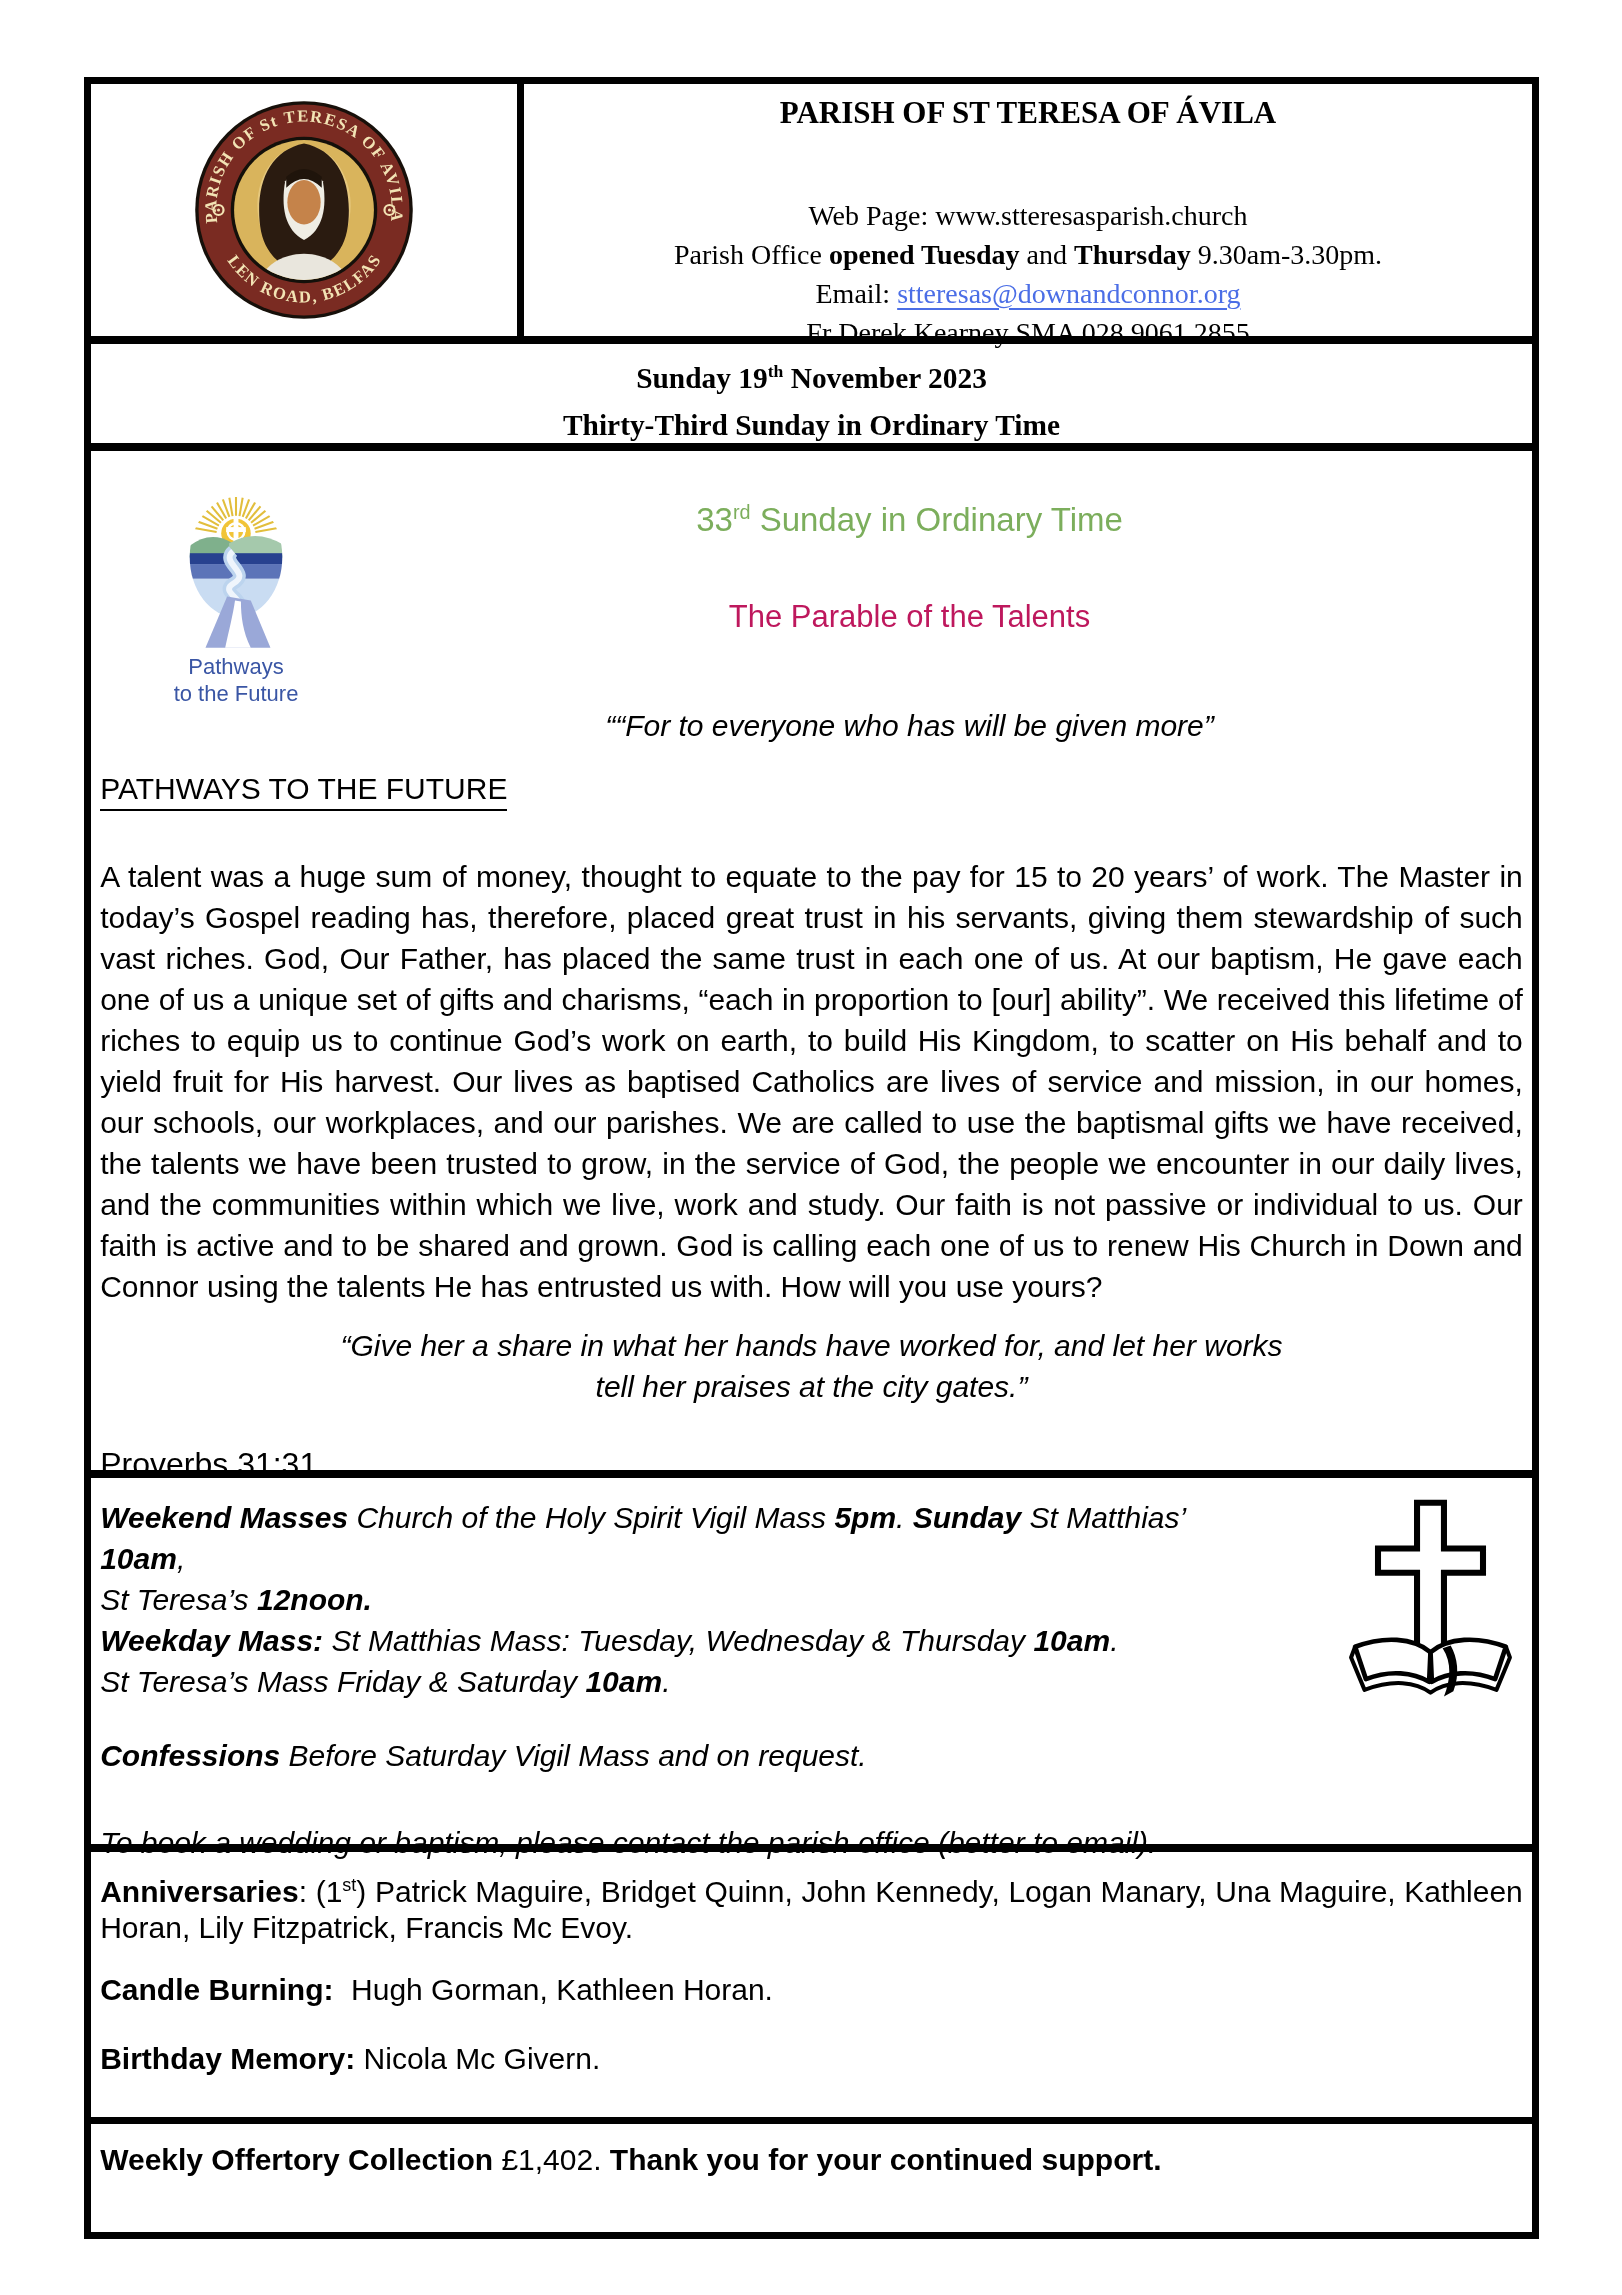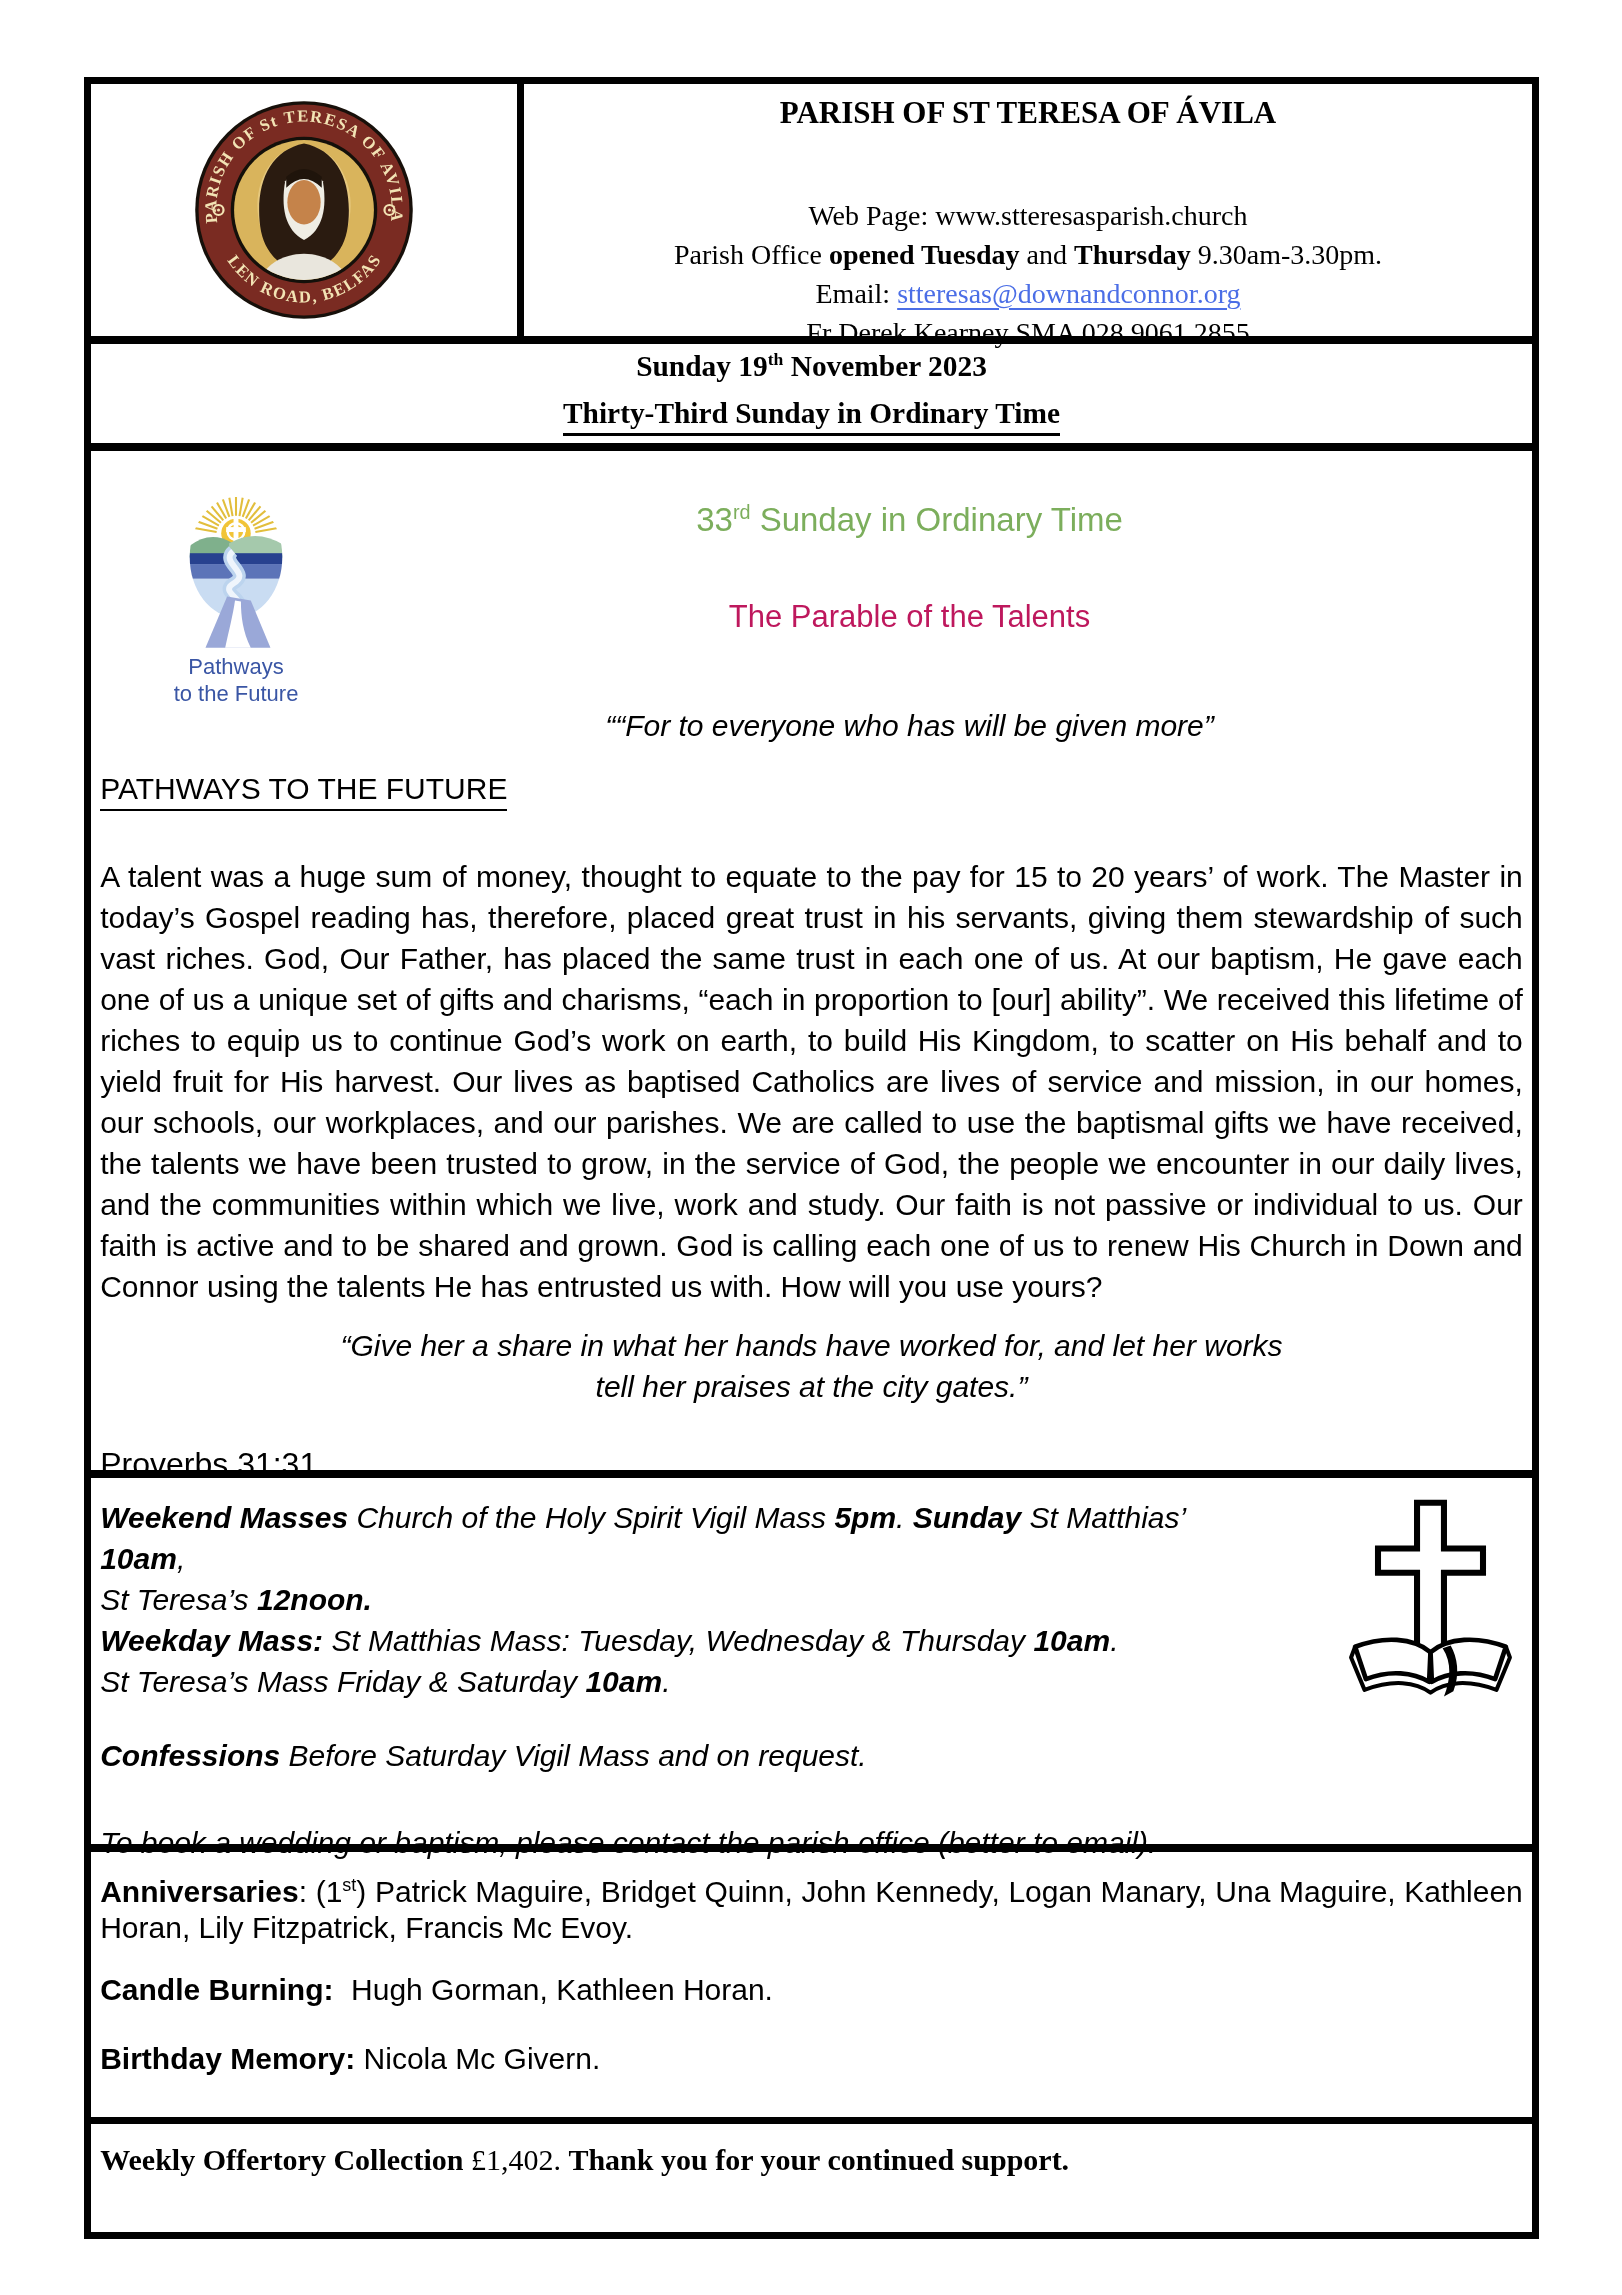--- a/index.html
+++ b/index.html
@@ -16,21 +16,21 @@
   .seal{width:222px;height:222px;}
   .seal-text{font-family:"Liberation Serif",serif;font-weight:700;font-size:15px;
              fill:#F2E3B4;letter-spacing:1.4px;}
   .info-cell{flex:1;text-align:center;font-family:"Liberation Serif",serif;font-size:28px;padding-top:10.5px;}
   .parish-title{font-size:31px;font-weight:700;}
   .info-lines{margin-top:65px;line-height:39px;}
   .email-link{color:#4B6EE6;text-decoration:underline;text-decoration-thickness:2px;text-underline-offset:4.6px;cursor:pointer;}
 
   
   .date-row{height:99px;text-align:center;font-family:"Liberation Serif",serif;
-            font-weight:700;font-size:29.4px;padding-top:5px;}
+            font-weight:700;font-size:29.4px;padding-top:17px;}
   .date-line2{margin-top:14.4px;}
   .date-line2 span{display:inline-block;border-bottom:3.3px solid #000;padding-bottom:3.3px;}
   .sup{font-size:60%;vertical-align:super;}
 
   
   .main-row{height:1019px;position:relative;padding:42px 9.2px 0;}
   .pathways{position:absolute;left:63px;top:31px;width:164px;text-align:center;}
   .pathways svg{width:128px;height:168px;}
   .pathways-caption{margin-top:1.3px;color:#3A56A5;font-size:22px;line-height:27px;}
   .centered-block{margin-left:196px;text-align:center;}
@@ -51,21 +51,21 @@
   .booking-line{margin-top:46px;}
 
   
   .anniv-row{height:265px;padding:15.7px 9.2px 0;font-size:30px;line-height:36px;}
   .anniv-par{text-align:justify;}
   .candle-line{margin-top:26px;}
   .candle-names{margin-left:9.2px;}
   .bday-line{margin-top:33px;}
 
   
-  .offertory-row{height:108px;padding:17px 9.2px 0;font-size:30px;line-height:38px;font-family:Liberation Serif, serif;}
+  .offertory-row{height:108px;padding:17px 9.2px 0;font-size:30px;line-height:38px;}
 
   .b{font-weight:700;}
 </style>
 </head>
 <body>
 
 <div class="page">
   <div class="doc">
 
     <div class="row header-row">

